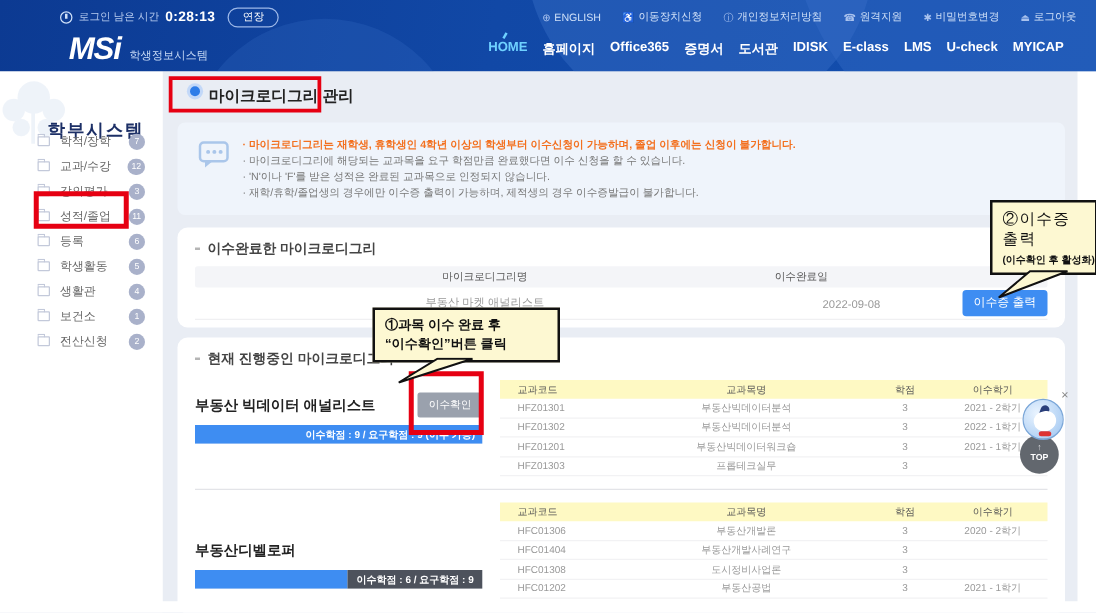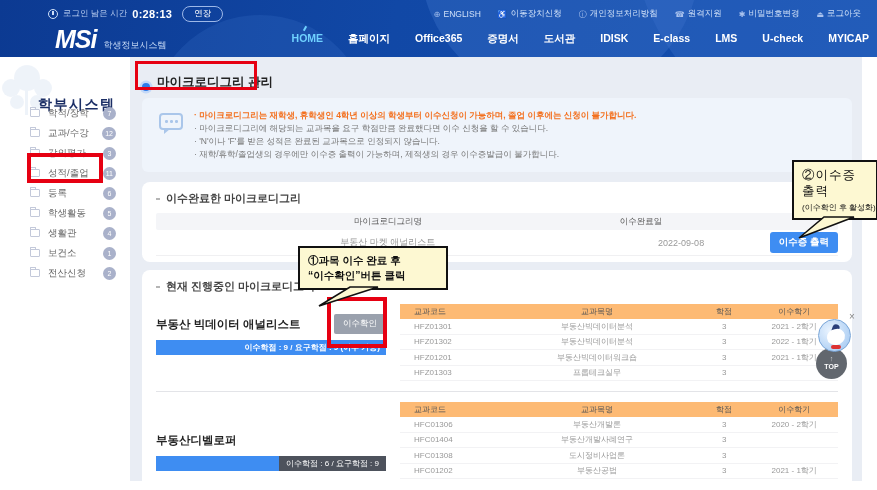--- a/index.html
+++ b/index.html
@@ -20,21 +20,21 @@
   .session-label { font-size:8.5px; color:#b9cdf0; }
   .session-time { font-size:11px; font-weight:bold; color:#fff; letter-spacing:.3px; }
   .extend-btn { font-size:8.5px; color:#fff; border:1px solid #9db8e8; border-radius:9px; padding:1px 11px; background:transparent; margin-left:5px; cursor:pointer; }
   .toplinks { margin-left:auto; margin-right:16px; display:flex; gap:17px; align-items:center; }
   .toplink { display:flex; align-items:center; gap:3px; font-size:8.5px; color:#cfe0f8; cursor:pointer; white-space:nowrap; }
   .toplink .ticon { font-size:8px; color:#a9c2ee; }
   .header-bottom { position:absolute; left:0; top:21px; width:100%; height:36px; display:flex; align-items:center; }
   .logo { margin-left:55px; display:flex; align-items:baseline; gap:7px; cursor:pointer;justify-content:flex-end; }
   .logo-msi { color:#fff; font-size:25px; font-weight:bold; font-style:italic; letter-spacing:-1px; line-height:1; }
   .logo-sub { color:#c9dcf7; font-size:9px; }
-  .nav { margin-left:auto; margin-right:8px; display:flex; gap:25px; }
+  .nav { margin-left:auto; margin-right:26px; display:flex; gap:12px; }
   .nav-item { font-size:10.5px; font-weight:bold; color:#fff; cursor:pointer; position:relative; white-space:nowrap; }
   .nav-item.active { color:#6fd1ff; }
   .nav-item.active::before { content:""; position:absolute; left:12px; top:-6px; width:2px; height:5px; background:#6fd1ff; transform:rotate(30deg); }
 
   
   .sidebar { position:absolute; left:0; top:57px; width:130px; height:433px; background:#fff; z-index:2; }
   .tree-logo { position:absolute; left:2px; top:6px; width:56px; height:56px; opacity:.5; }
   .tree-logo .leaf { position:absolute; border-radius:50%; background:#dfe8f4; }
   .leaf1 { width:26px; height:26px; left:12px; top:2px; }
   .leaf2 { width:18px; height:18px; left:0px; top:16px; }
@@ -45,21 +45,21 @@
   .sb-title { position:absolute; left:38px; top:39px; font-size:14px; font-weight:bold; color:#1c2f66; letter-spacing:1.5px; }
   .sb-list { position:absolute; left:0; top:46px; width:130px; }
   .sb-item { display:flex; align-items:center; height:20px; padding:0 14px 0 30px; cursor:pointer; }
   .folder-icon { flex:0 0 auto; width:10px; height:8px; border:1px solid #c3c9da; border-radius:1px; position:relative; margin-right:8px; }
   .folder-icon::before { content:""; position:absolute; left:-1px; top:-3px; width:4px; height:2px; border:1px solid #c3c9da; border-bottom:none; border-radius:1px 1px 0 0; }
   .sb-label { font-size:9.5px; color:#666; }
   .sb-badge { margin-left:auto; min-width:13px; height:13px; border-radius:7px; background:#a9b1ca; color:#fff; font-size:7px; display:flex; align-items:center; justify-content:center; padding:0 3px; }
 
   
   .main { position:absolute; left:130px; top:57px; width:732px; height:424px; background:#e9edf4; padding:10px 10px 0 12px; z-index:1; }
-  .page-title-row { display:flex; align-items:flex-end; gap:7px; height:22px; margin-top:2px; }
+  .page-title-row { display:flex; align-items:flex-start; gap:7px; height:22px; margin-left:10px; margin-top:2px; }
   .title-bullet { width:8px; height:8px; border-radius:50%; background:#2e7ce8; box-shadow:0 0 0 2.5px #c3d8f8; }
   .page-title { font-size:12.5px; font-weight:bold; color:#222; }
 
   .notice-card { margin-top:7px; background:#eff4fb; border-radius:6px; padding:11px 14px 11px 52px; position:relative; }
   .bubble-icon { position:absolute; left:17px; top:15px; width:24px; height:17px; border:2px solid #aac6ea; border-radius:4px; }
   .bubble-icon::before { content:""; position:absolute; left:4px; top:5px; width:2.5px; height:2.5px; border-radius:50%; background:#aac6ea; box-shadow:5px 0 0 #aac6ea, 10px 0 0 #aac6ea; }
   .bubble-icon::after { content:""; position:absolute; left:3px; bottom:-6px; width:0; height:0; border-top:5px solid #aac6ea; border-right:6px solid transparent; }
   .notice-line { font-size:8.5px; line-height:13px; color:#777; }
   .notice-line.first { color:#f3701f; font-weight:bold; }
 
@@ -70,55 +70,55 @@
   .section-title { font-size:11px; font-weight:bold; color:#444; }
 
   .t1 { width:100%; margin-top:7px; }
   .t1-header { display:flex; background:#f4f5f8; height:17px; align-items:center; border-radius:2px; }
   .t1-h-name { flex:0 0 68%; text-align:center; font-size:8.5px; color:#555; }
   .t1-h-date { flex:0 0 18%; text-align:left; font-size:8.5px; color:#555; }
   .t1-row { display:flex; align-items:center; height:26px; border-bottom:1px solid #f0f0f2; }
   .t1-name { flex:0 0 68%; text-align:center; font-size:9px; color:#999; }
   .t1-date { flex:0 0 18%; text-align:center; font-size:9px; color:#999; }
   .t1-action { flex:1; display:flex; justify-content:flex-end; }
-  .print-btn { background:#3e8df2; color:#fff; font-size:9.5px; font-weight:bold; border:none; border-radius:3px; padding:4px 9px; cursor:pointer; white-space:nowrap; }
+  .print-btn { background:#3e8df2; color:#fff; font-size:9.5px; font-weight:normal; border:none; border-radius:3px; padding:4px 9px; cursor:pointer; white-space:nowrap; }
 
   .progress-card { margin-top:8px; padding:9px 14px 12px; }
   .degree-block { display:flex; margin-top:10px; }
   .deg-left { flex:0 0 230px; padding-top:10px; }
   .deg-left.second { padding-top:28px; }
   .deg-name-row { display:flex; align-items:center; height:20px; }
   .deg-name { font-size:11.5px; font-weight:bold; color:#222; white-space:nowrap; }
   .confirm-btn { margin-left:auto; background:#9aa1ad; color:#fff; font-size:8.5px; border:none; border-radius:2px; padding:4px 9px; cursor:pointer; white-space:nowrap; }
   .progress-track { margin-top:6px; height:15px; background:#eef0f3; display:flex; overflow:hidden; }
   .progress-fill { background:#3e8df2; height:100%; display:flex; align-items:center; justify-content:flex-end; color:#fff; font-size:8px; font-weight:bold; padding-right:6px; white-space:nowrap; overflow:hidden; }
-  .progress-badge { background:#4d525c; color:#fff; font-size:8px; font-weight:normal; display:flex; align-items:center; padding:0 7px; white-space:nowrap;text-align:center; }
+  .progress-badge { background:#4d525c; color:#fff; font-size:8px; font-weight:bold; display:flex; align-items:center; padding:0 7px; white-space:nowrap;text-align:center; }
 
   .ctable { flex:1; margin-left:14px; }
-  .ct-header { display:flex; background:#fdba74; height:15px; align-items:center; }
+  .ct-header { display:flex; background:#fef9c3; height:15px; align-items:center; }
   .ct-row { display:flex; height:15.5px; align-items:center; border-bottom:1px solid #f2f2f4; }
   .ct-h { font-size:8px; color:#555; }
   .ct-c { font-size:8px; color:#999; }
   .col-code { flex:0 0 22%; padding-left:14px; }
   .col-name { flex:0 0 46%; text-align:center; }
   .col-credit { flex:0 0 12%; text-align:center; }
   .col-sem { flex:0 0 20%; text-align:center; }
   .deg-divider { border-top:1px solid #e3e4e8; margin:10px 0 0; }
 
   
   .redbox { position:absolute; border:4px solid #e60012; z-index:50; background:transparent; pointer-events:none; }
   #redbox-title { left:135px; top:61px; width:122px; height:29px; border-width:3px; }
   #redbox-menu { left:27px; top:153px; width:76px; height:30px; }
   #redbox-confirm { left:327px; top:297px; width:60px; height:51px; }
   .callout { position:absolute; background:#fdf8d2; border:2px solid #111; z-index:60; padding:5px 8px; }
   #callout1 { left:298px; top:246px; width:150px; }
   #callout1 .c-line { font-size:10.5px; font-weight:bold; color:#111; line-height:15px; white-space:nowrap; }
   #callout2 { left:792px; top:160px; width:86px; }
   #callout2 .c-big { font-size:12.5px; font-weight:normal; color:#111; line-height:16px; letter-spacing:1px; }
-  #callout2 .c-small { font-size:8px; font-weight:normal; color:#111; margin-top:3px; white-space:nowrap; }
+  #callout2 .c-small { font-size:8px; font-weight:bold; color:#111; margin-top:3px; white-space:nowrap; }
   .tail { position:absolute; z-index:59; }
 
   
   #mascot { position:absolute; left:818px; top:319px; width:33px; height:33px; border-radius:50%;
     background:radial-gradient(circle at 35% 35%, #eaf4ff, #9cc4f0); border:1px solid #7aa6d8; z-index:40; overflow:hidden; cursor:pointer; }
   #mascot .horse-head { position:absolute; left:8px; top:9px; width:18px; height:16px; background:#fff; border-radius:50% 45% 55% 50%; transform:rotate(-8deg); }
   #mascot .horse-mane { position:absolute; left:12px; top:4px; width:7px; height:16px; background:#2a3f7a; border-radius:4px; transform:rotate(20deg); }
   #mascot .horse-collar { position:absolute; left:12px; top:25px; width:10px; height:4px; background:#d33; border-radius:2px; }
   #mascot-close { position:absolute; left:849px; top:312px; font-size:10px; color:#888; z-index:41; cursor:pointer; line-height:1; }
   #top-btn { position:absolute; left:816px; top:348px; width:31px; height:31px; border-radius:50%;

